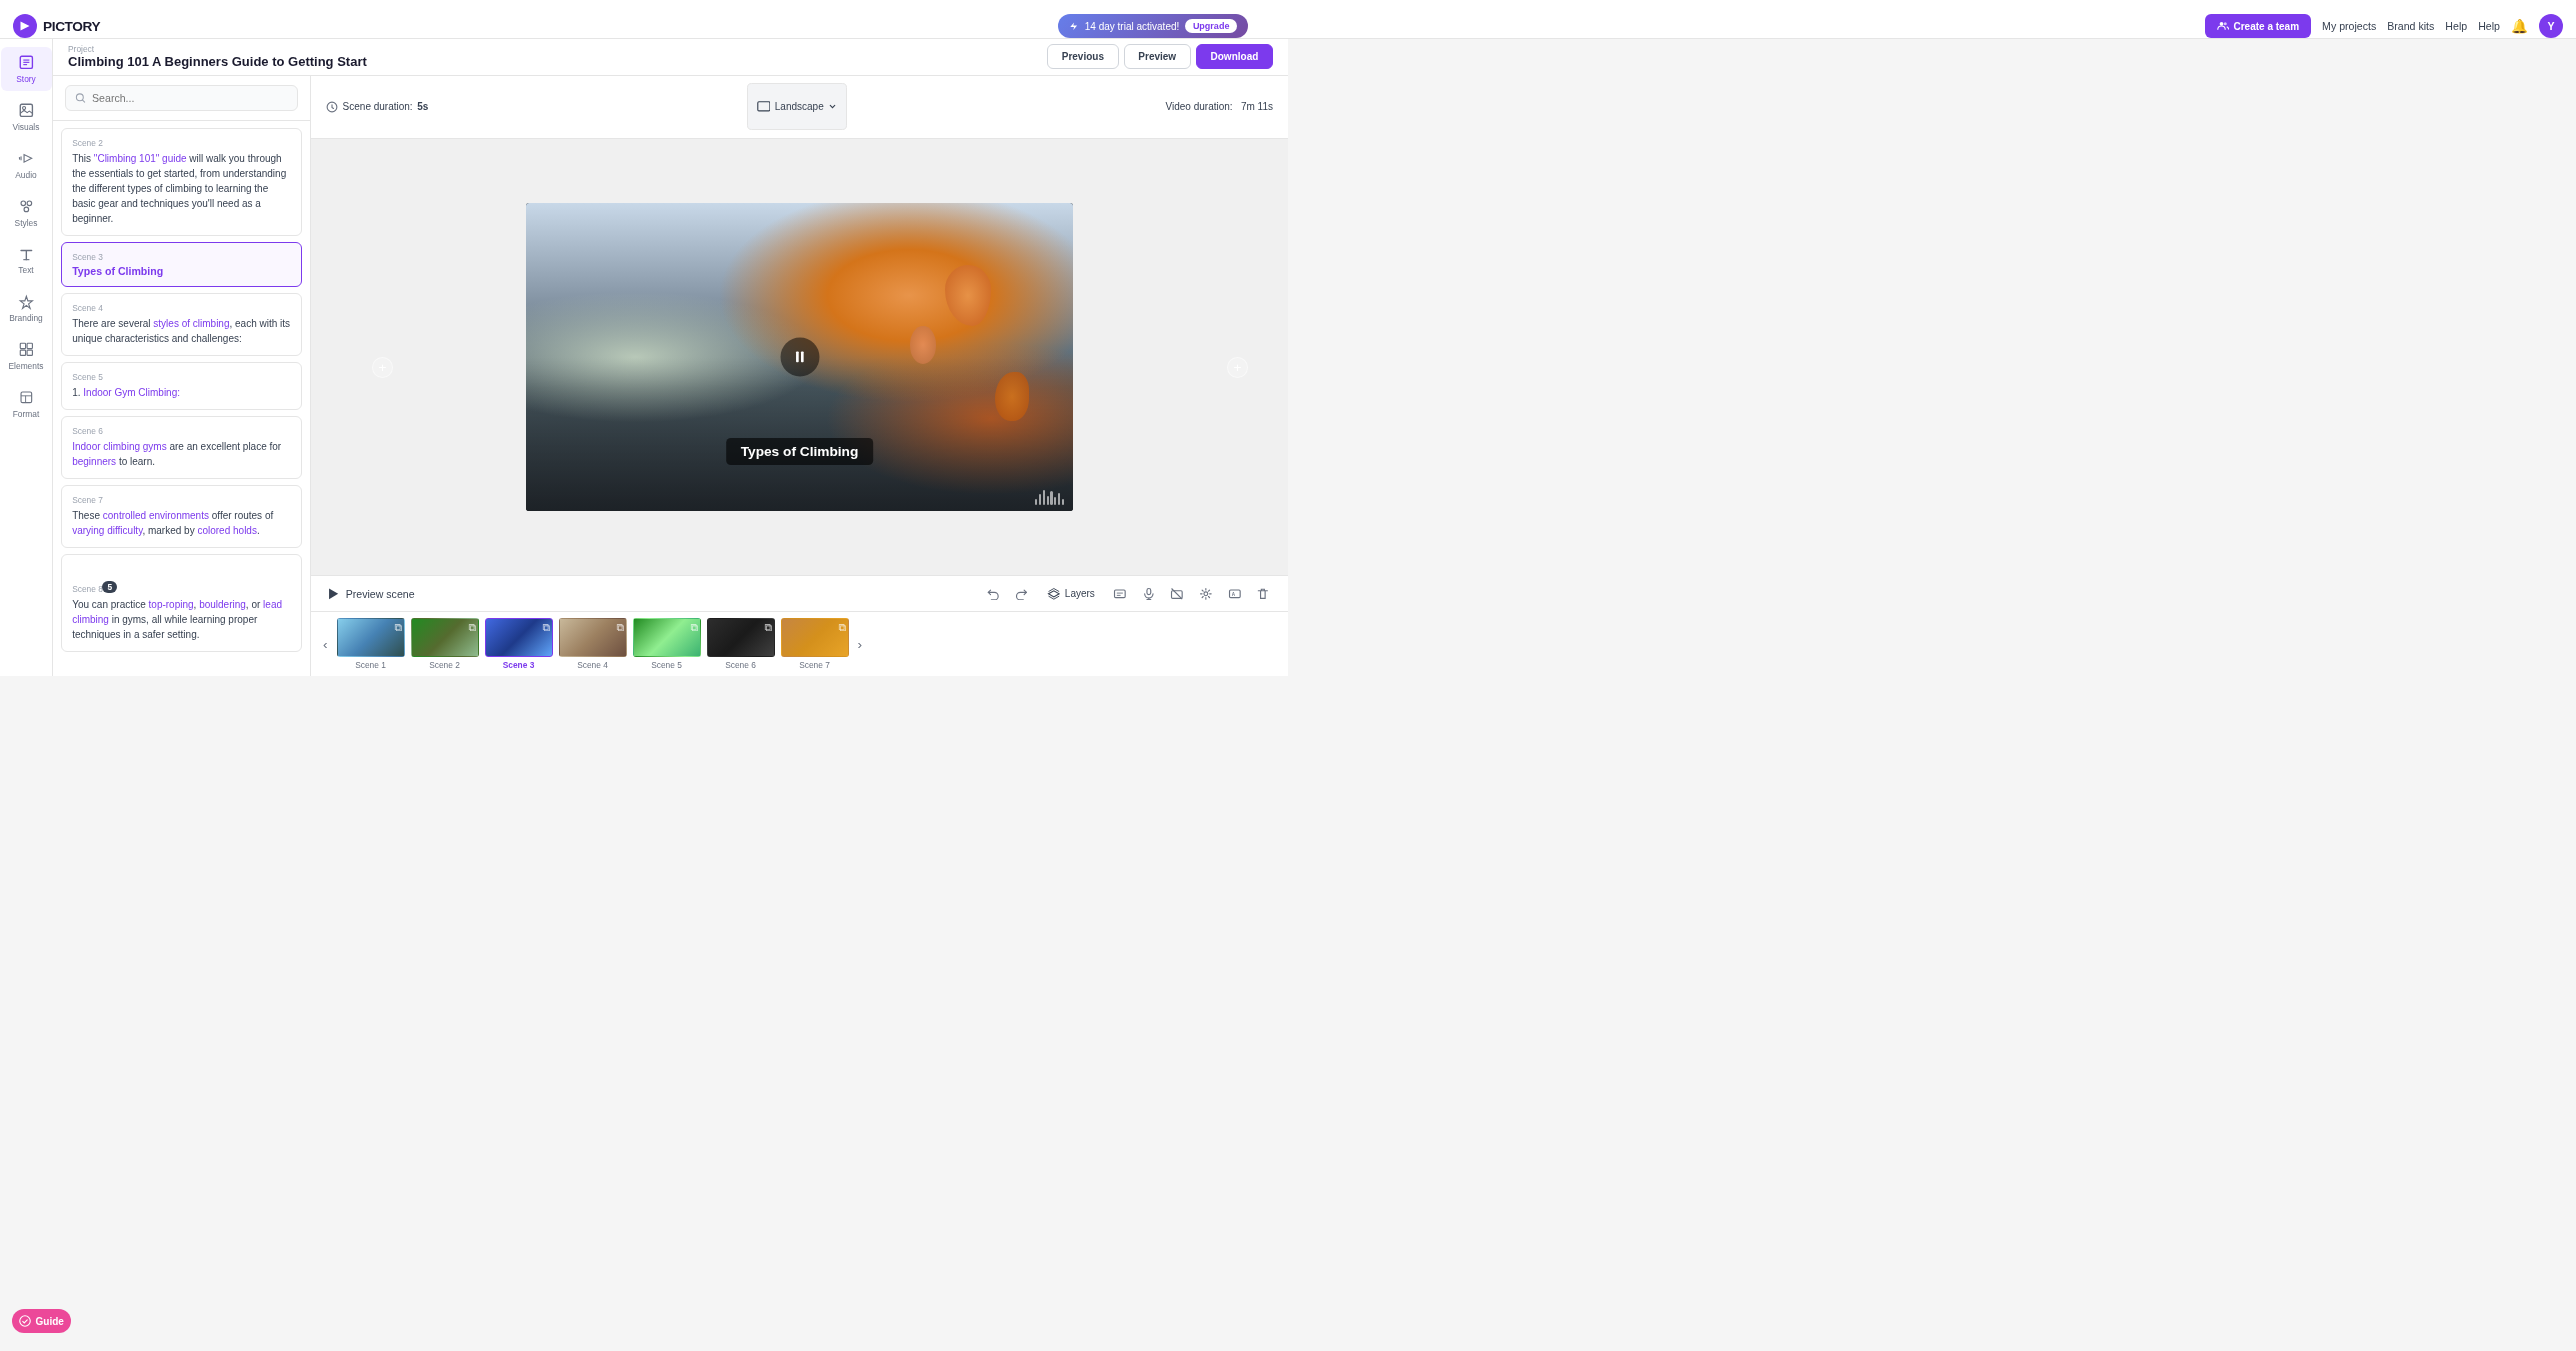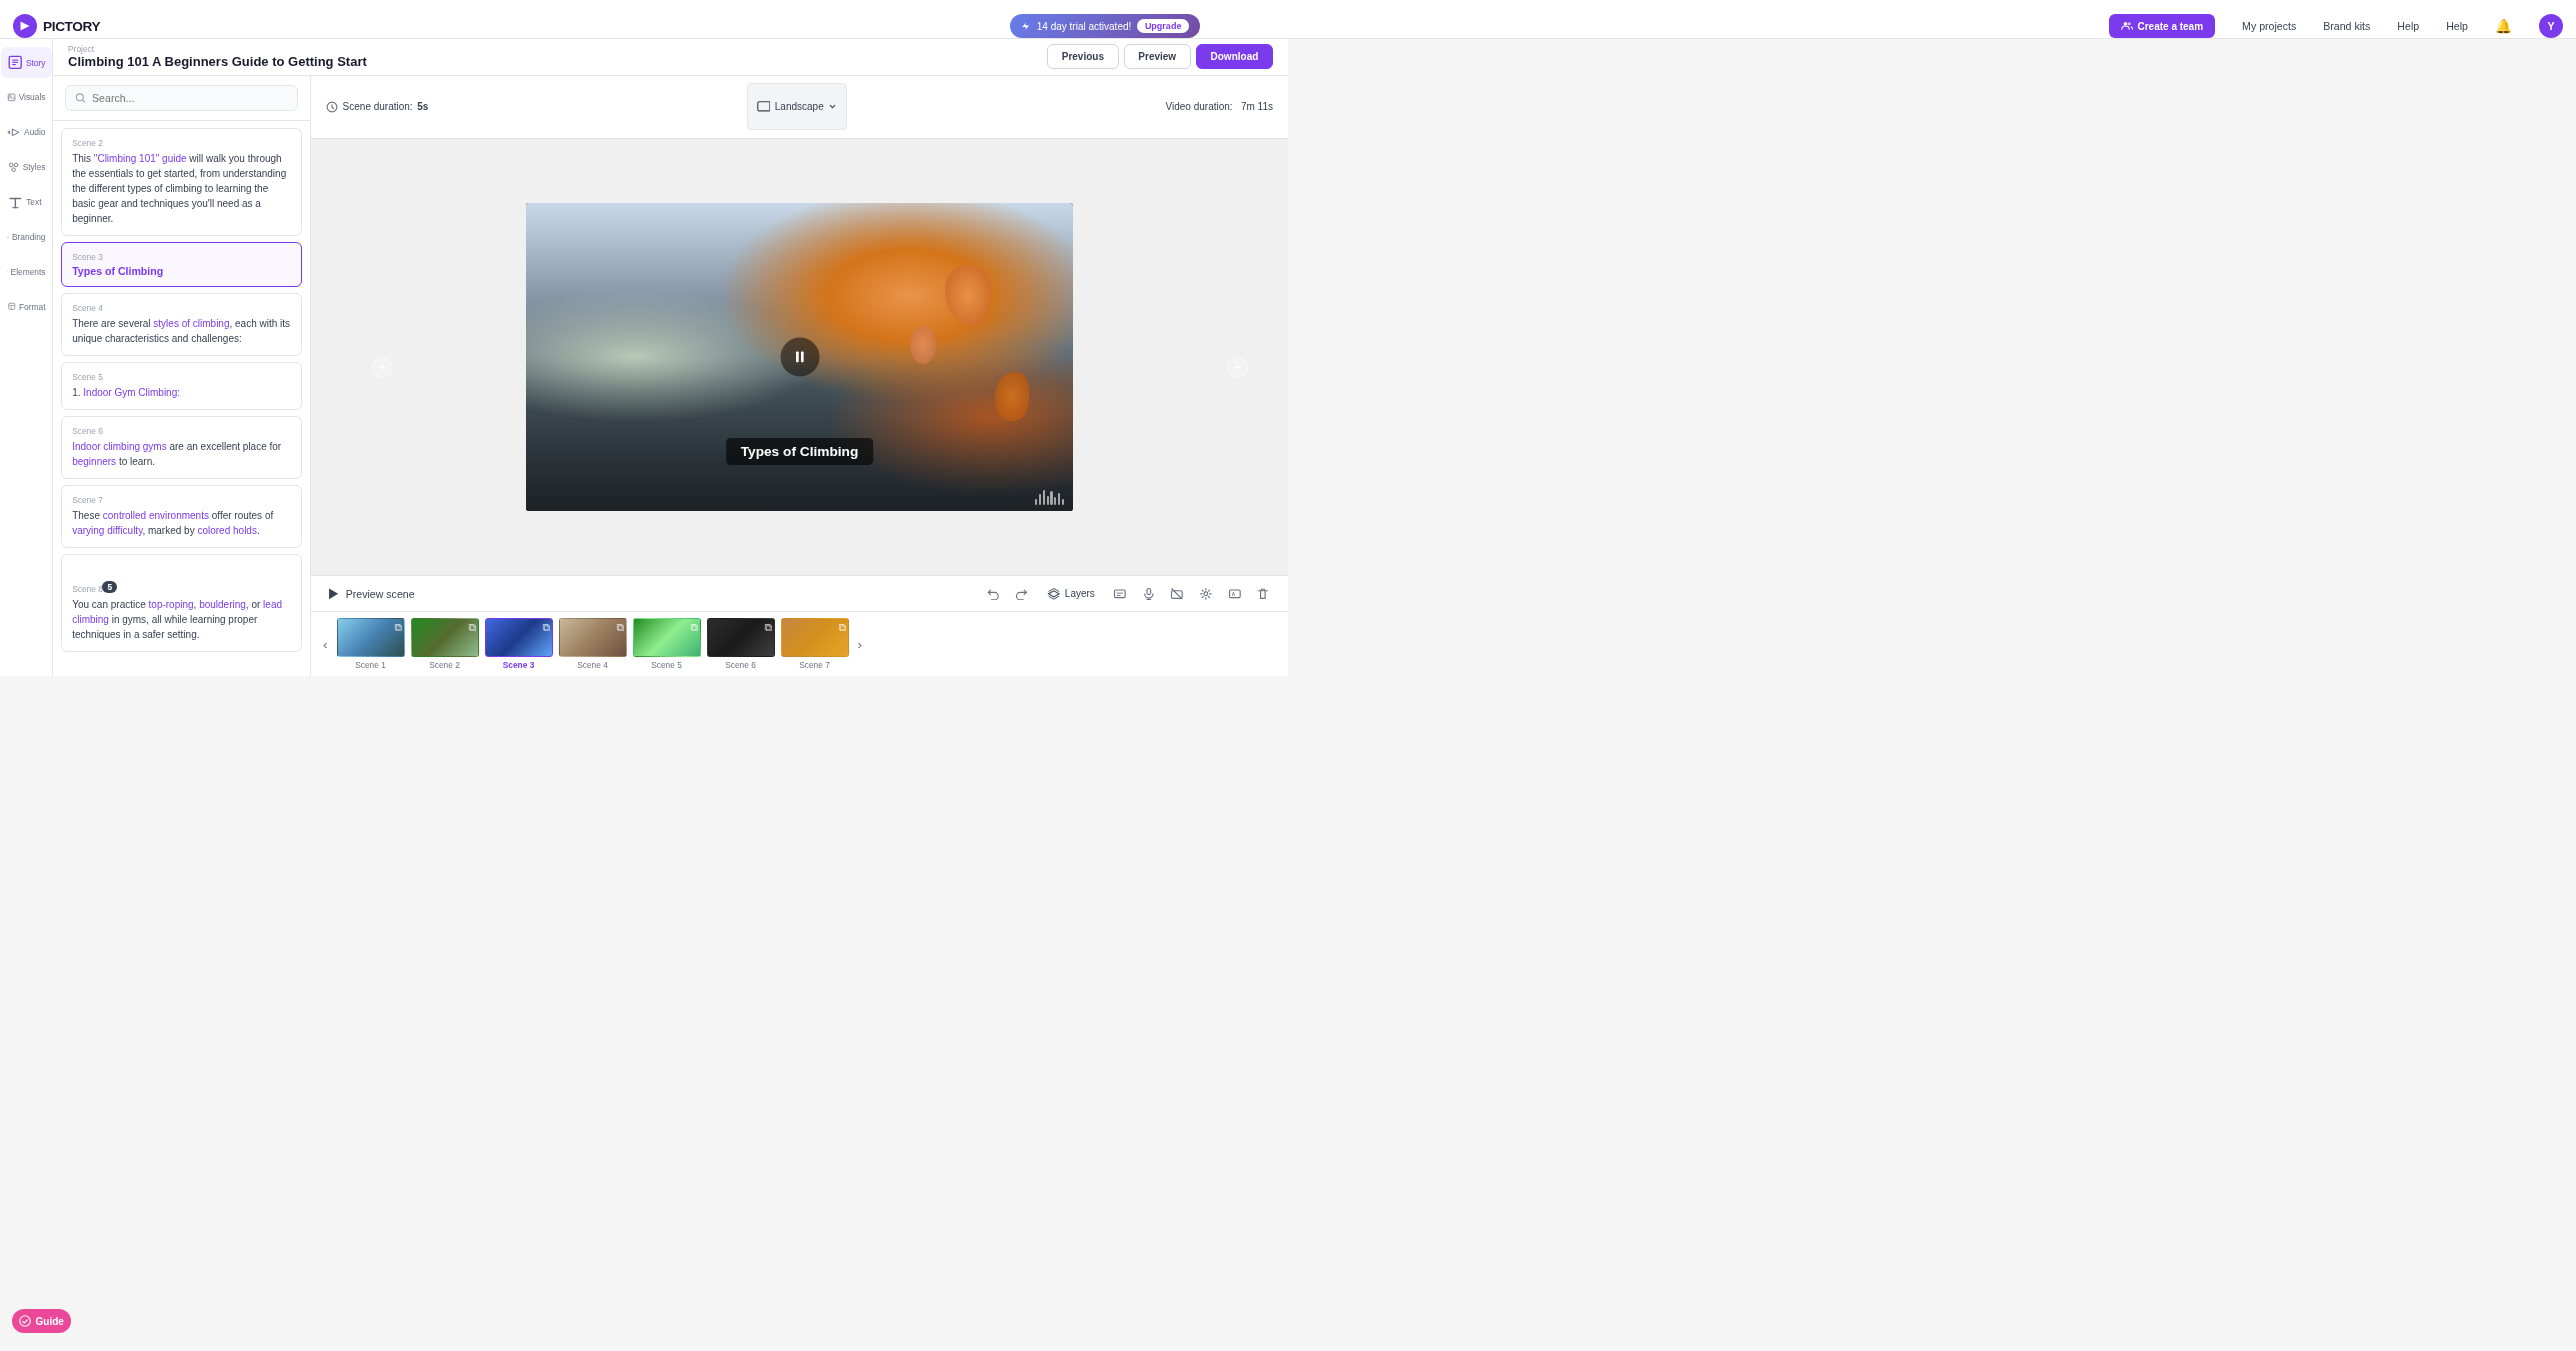--- a/index.html
+++ b/index.html
@@ -15,41 +15,41 @@
     .logo-icon { width: 24px; height: 24px; }
     .trial-badge {
       display: flex; align-items: center; gap: 6px;
       background: linear-gradient(135deg, #667eea, #764ba2); color: white;
       border-radius: 15px; padding: 4.6px 10.6px; font-size: 10px; font-weight: 500;
     }
     .upgrade-btn {
       background: white; color: #7c3aed; border: none; border-radius: 9px;
       padding: 2.3px 7.6px; font-size: 9px; font-weight: 600; cursor: pointer;
     }
-    .nav-right { display: flex; align-items: center; gap: 27px; }
+    .nav-right { display: flex; align-items: center; gap: 11px; }
     .create-team-btn {
       background: #7c3aed; color: white; border: none; border-radius: 6px;
       padding: 6px 12px; font-size: 10px; font-weight: 600; cursor: pointer;
       display: flex; align-items: center; gap: 4.6px;
     }
     .nav-link { font-size: 10.6px; color: #374151; cursor: pointer; font-weight: 500; }
     .avatar { width: 24px; height: 24px; background: #7c3aed; border-radius: 50%; display: flex; align-items: center; justify-content: center; color: white; font-weight: 700; font-size: 10.6px; }
     .bell-icon { font-size: 13.7px; color: #6b7280; cursor: pointer; }
 
     
     .main-wrapper { display: flex; padding-top: 39px; height: 676px; }
 
     
     .left-sidebar {
       width: 53px; background: #fff; border-right: 0.8px solid #e5e5e5;
       display: flex; flex-direction: column; align-items: center; padding: 7.6px 0;
       gap: 3px; flex-shrink: 0;
     }
     .sidebar-item {
-      display: flex; flex-direction: row; align-items: center; gap: 3px;
+      display: flex; flex-direction: column; align-items: center; gap: 3px;
       padding: 7.6px 6px; border-radius: 6px; cursor: pointer; width: 51px;
       color: #6b7280; font-size: 8.4px; font-weight: 500; text-align: center;
     }
     .sidebar-item.active { background: #f3f0ff; color: #7c3aed; }
     .sidebar-item svg { width: 16.7px; height: 16.7px; }
 
     
     .script-panel {
       width: 258px; background: #fff; border-right: 0.8px solid #e5e5e5;
       display: flex; flex-direction: column; flex-shrink: 0; overflow: hidden;

